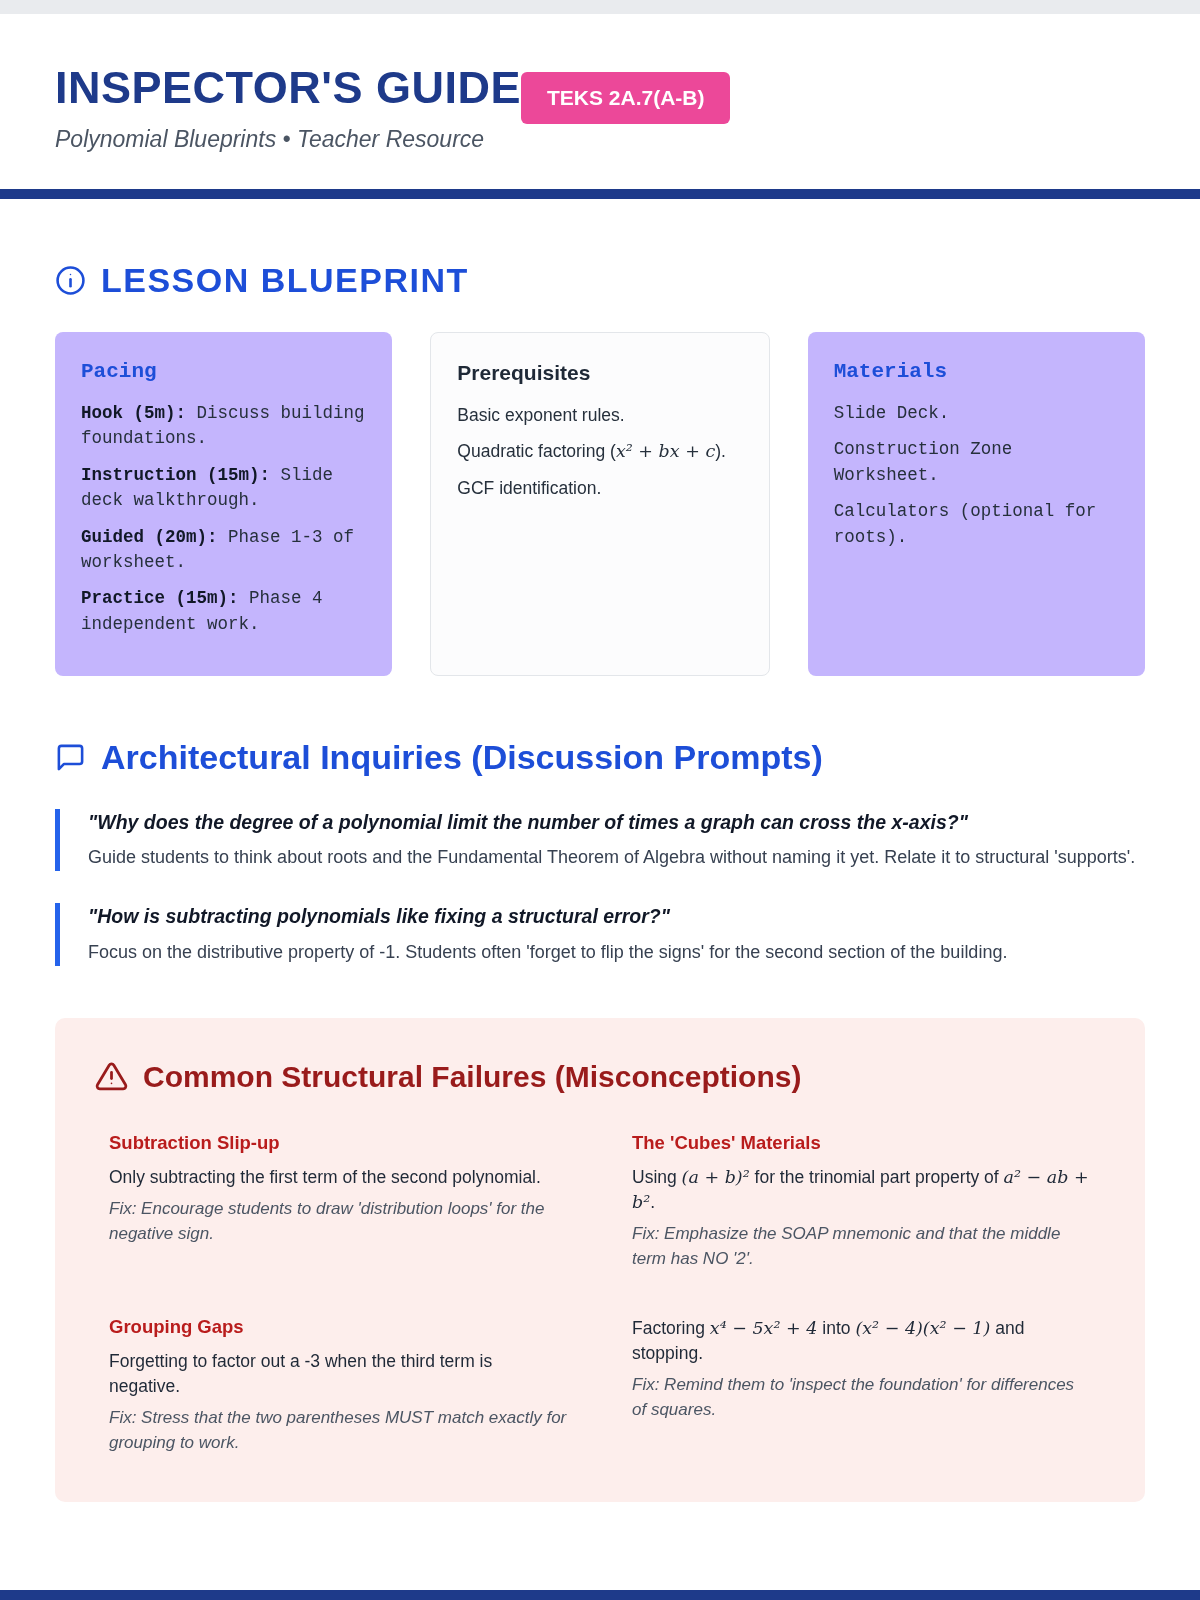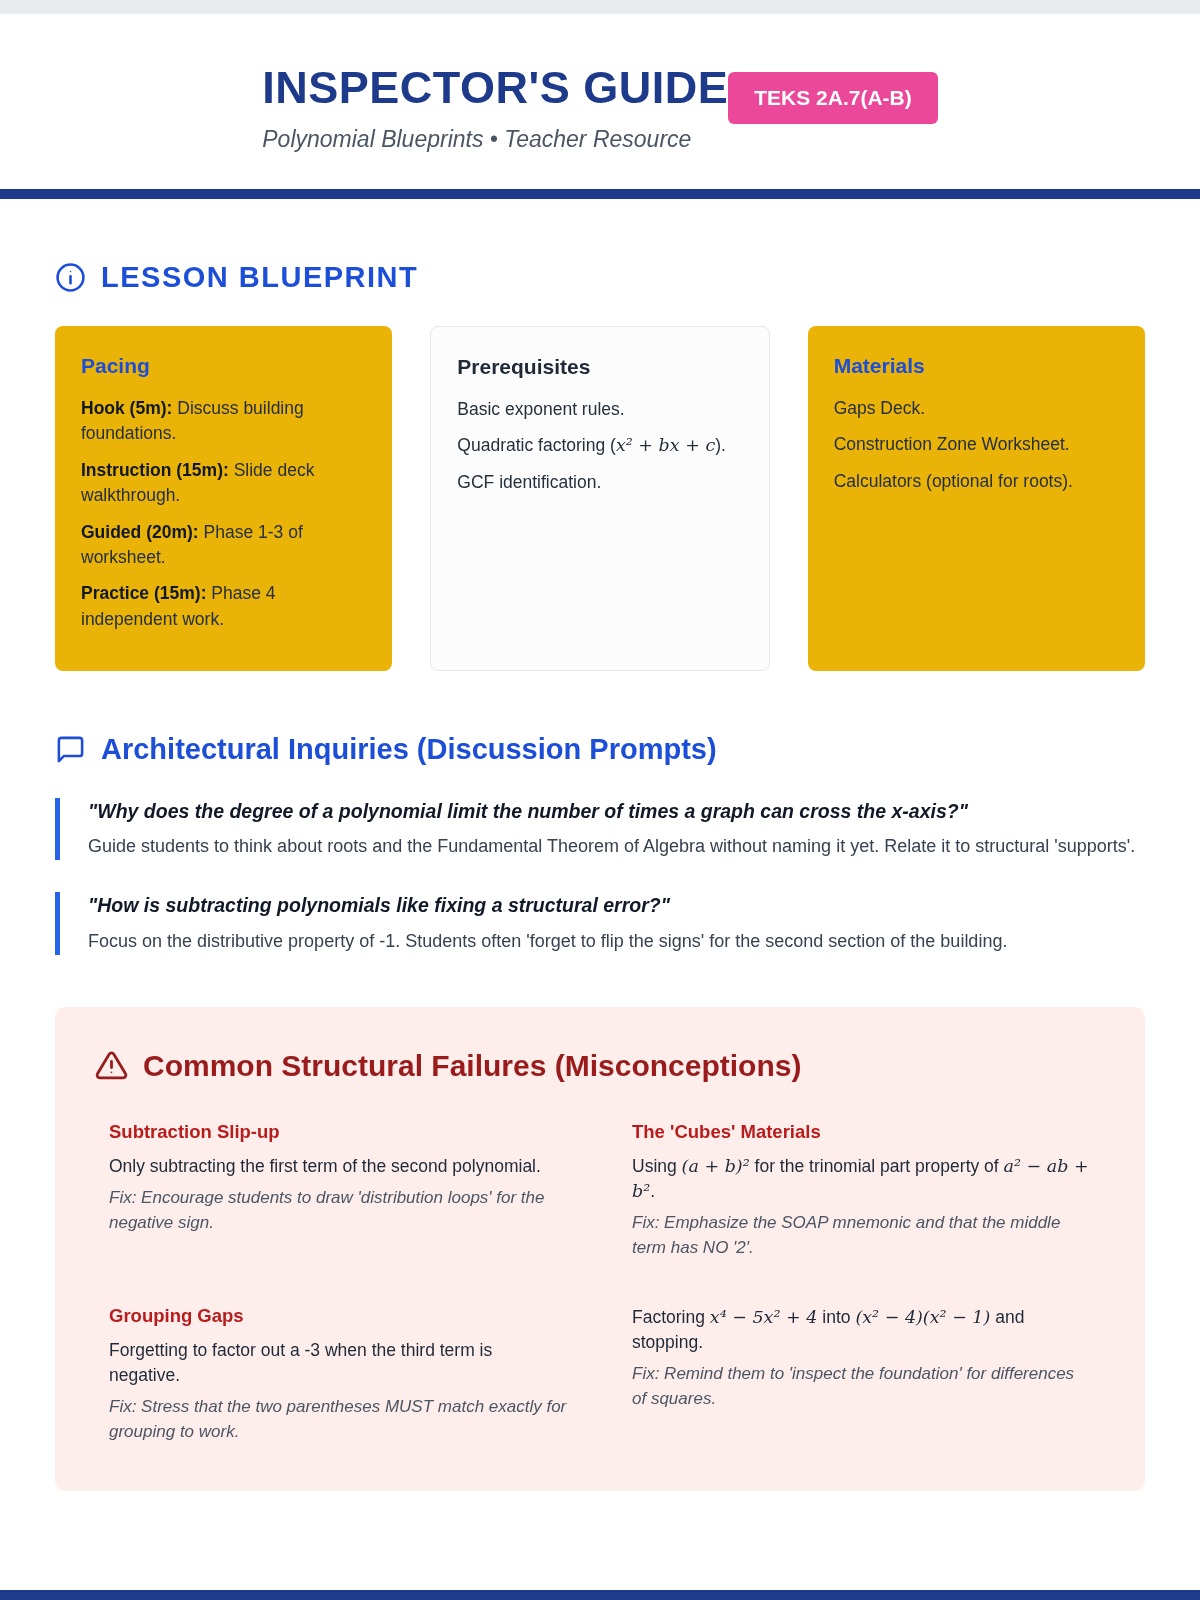--- a/index.html
+++ b/index.html
@@ -6,43 +6,43 @@
   html,body { background:#ffffff; }
   body {
     width:1200px;
     font-family:"Liberation Sans", sans-serif;
     color:#1f2937;
   }
   .page { position:relative; width:1200px; min-height:1600px; background:#ffffff; overflow:hidden; }
   .top-strip { height:14px; background:#e9ebee; }
 
   
-  .header { padding:48px 55px 36px 55px; display:flex; justify-content:center; align-items:flex-start; }
+  .header { padding:48px 55px 36px 55px; display:flex; justify-content:flex-start; align-items:flex-start; }
   .header h1 { font-size:45px; font-weight:800; color:#1e3a8a; letter-spacing:0.5px; }
   .subtitle { margin-top:12px; font-size:23px; font-style:italic; color:#4b5563; }
   .badge {
     margin-top:10px; background:#ec4899; color:#ffffff;
     font-size:21px; font-weight:bold; padding:14px 26px; border-radius:6px; white-space:nowrap;
   }
   .divider { height:10px; background:#1e3a8a; }
 
   .content { padding:0 55px; }
 
   
   .section-heading {
     display:flex; align-items:center; gap:15px;
-    color:#1d4ed8; font-size:29px; font-weight:bold; margin-top:62px;
+    color:#1d4ed8; font-size:34px; font-weight:bold; margin-top:62px;
   }
   .section-heading.caps span.txt { letter-spacing:1.5px; }
   .icon { display:inline-flex; align-items:center; }
 
   
   .cards { display:flex; gap:38px; margin-top:32px; align-items:stretch; }
   .card { flex:1; border-radius:8px; padding:28px 26px; }
-  .card.blue { background:#eab308; }
+  .card.blue { background:#c4b5fd;font-family:Liberation Mono, monospace; }
   .card.plain { background:#fcfcfd; border:1px solid #e3e6ea; }
   .card h3 { font-size:21px; margin-bottom:18px; color:#1f2937; }
   .card.blue h3 { color:#1d4ed8; }
   .card p { font-size:17.5px; line-height:1.45; margin-bottom:11px; color:#26303c; }
   .card p strong { color:#111827; }
 
   .math { font-family:"DejaVu Serif", serif; font-style:italic; }
 
   
   .prompt { border-left:5px solid #2563eb; padding-left:28px; margin-top:32px; }
@@ -103,21 +103,21 @@
 
       <section class="card plain">
         <h3>Prerequisites</h3>
         <p>Basic exponent rules.</p>
         <p><span>Quadratic factoring (</span><span class="math">x² + bx + c</span><span>).</span></p>
         <p>GCF identification.</p>
       </section>
 
       <section class="card blue">
         <h3>Materials</h3>
-        <p>Gaps Deck.</p>
+        <p>Slide Deck.</p>
         <p>Construction Zone Worksheet.</p>
         <p>Calculators (optional for roots).</p>
       </section>
 
     </div>
 
     <h2 class="section-heading">
       <span class="icon">
         <svg width="31" height="31" viewBox="0 0 24 24" fill="none" stroke="#1d4ed8" stroke-width="2" stroke-linejoin="round">
           <path d="M21 15a2 2 0 0 1-2 2H7l-4 4V5a2 2 0 0 1 2-2h14a2 2 0 0 1 2 2z"></path>

